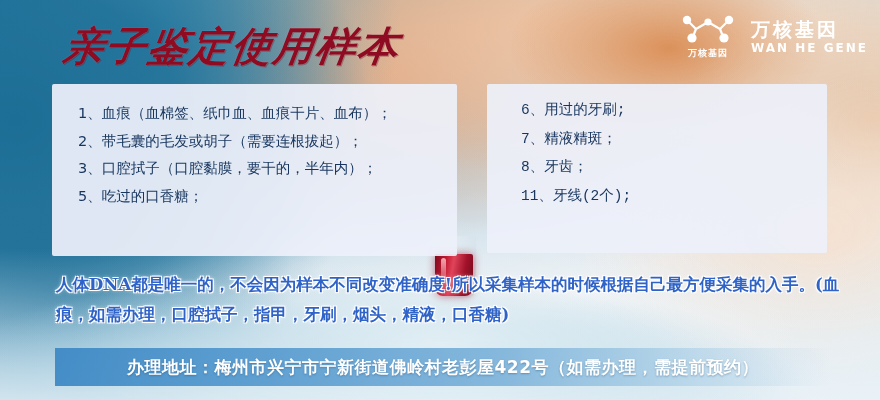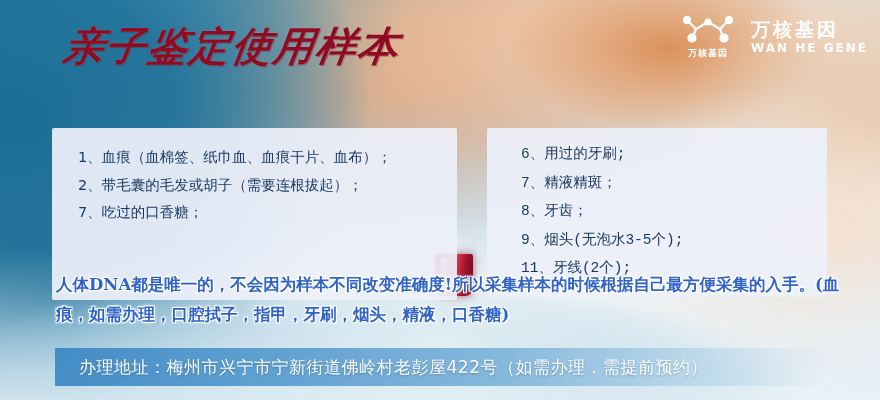--- a/index.html
+++ b/index.html
@@ -98,21 +98,20 @@
   .logo-en {
     font-size:12px; font-weight:700; color:#ffffff; letter-spacing:2px;
     font-family:"DejaVu Sans", sans-serif; line-height:1;
   }
 
   
   .panel {
     position:absolute; top:84px;
     background:rgba(237,240,250,.93);
     border-radius:2px;
-    margin-top:44px;
   }
   #panel-left  { left:52px;  width:405px; height:172px; }
   #panel-right { left:487px; width:340px; height:169px; }
 
   .panel-list { list-style:none; padding:22px 0 0 26px; }
   #panel-right .panel-list { padding-left:34px; padding-top:19px; }
   .panel-list li {
     font-family:"DejaVu Sans", sans-serif;
     font-size:14.5px;
     color:#17355e;
@@ -144,23 +143,24 @@
       rgba(59,135,196,.92) 0%,
       rgba(84,153,206,.9) 28%,
       rgba(110,170,214,.78) 58%,
       rgba(150,195,226,.45) 82%,
       rgba(190,216,235,0) 100%);
     display:flex; align-items:center; justify-content:flex-start;
     padding-left:24px;
   }
   .address-text {
     font-family:"DejaVu Sans", sans-serif;
-    font-size:17px; font-weight:400; color:#ffffff;
+    font-size:17px; font-weight:700; color:#ffffff;
     letter-spacing:.5px; white-space:nowrap;
     text-shadow:0 1px 2px rgba(20,60,100,.35);
+    margin-left:48px;
   }
 </style>
 </head>
 <body>
 
 <div id="poster">
 
   <div class="bg bg-base"></div>
   <div class="bg bg-lefthand"></div>
   <div class="bg bg-skin"></div>
@@ -201,30 +201,30 @@
     <div class="logo-words">
       <span class="logo-cn">万核基因</span>
       <span class="logo-en">WAN HE GENE</span>
     </div>
   </div>
 
   <div class="panel" id="panel-left">
     <ul class="panel-list">
       <li>1、血痕（血棉签、纸巾血、血痕干片、血布）；</li>
       <li>2、带毛囊的毛发或胡子（需要连根拔起）；</li>
-      <li>7、吃过的口香糖；</li>
+      <li>3、口腔拭子（口腔黏膜，要干的，半年内）；</li>
+      <li>5、吃过的口香糖；</li>
     </ul>
   </div>
 
   <div class="panel" id="panel-right">
     <ul class="panel-list">
       <li>6、用过的牙刷;</li>
       <li>7、精液精斑；</li>
       <li>8、牙齿；</li>
-      <li>9、烟头(无泡水3-5个);</li>
       <li>11、牙线(2个);</li>
     </ul>
   </div>
 
   <div class="note">人体DNA都是唯一的，不会因为样本不同改变准确度!所以采集样本的时候根据自己最方便采集的入手。(血痕，如需办理，口腔拭子，指甲，牙刷，烟头，精液，口香糖)</div>
 
   <div class="address-bar">
     <span class="address-text">办理地址：梅州市兴宁市宁新街道佛岭村老彭屋422号（如需办理，需提前预约）</span>
   </div>
 

